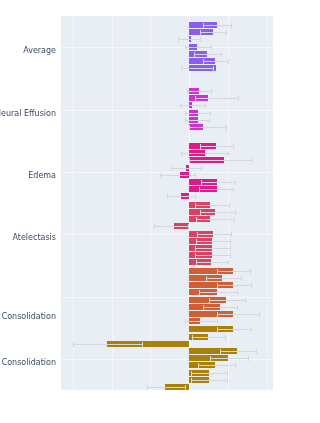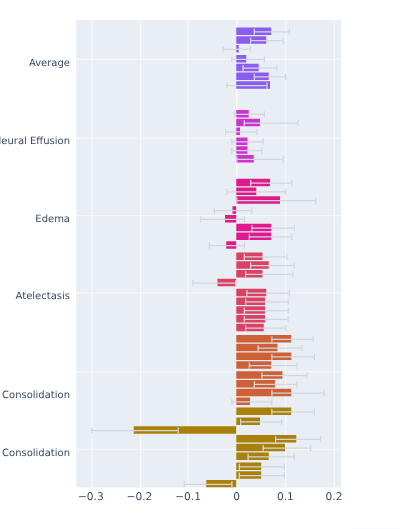--- a/index.html
+++ b/index.html
@@ -327,22 +327,14 @@
   </div>
 
   <div id="ylabels">
       <div class="ylabel" style="top: 47.1667px;">Average</div>
       <div class="ylabel" style="top: 109.5px;">Pleural Effusion</div>
       <div class="ylabel" style="top: 171.833px;">Edema</div>
       <div class="ylabel" style="top: 234.167px;">Atelectasis</div>
       <div class="ylabel" style="top: 296.5px; margin-top: 16px;">Consolidation</div>
       <div class="ylabel" style="top: 358.833px;">Consolidation</div>
     </div>
-  <div id="xlabels">
-      <div class="xlabel" style="left: 72.6697px;">−0.3</div>
-      <div class="xlabel" style="left: 111.569px;">−0.2</div>
-      <div class="xlabel" style="left: 150.468px;">−0.1</div>
-      <div class="xlabel" style="left: 189.367px;">0</div>
-      <div class="xlabel" style="left: 228.266px;">0.1</div>
-      <div class="xlabel" style="left: 267.165px;">0.2</div>
-    </div>
 
 </div>
 
 </body></html>

